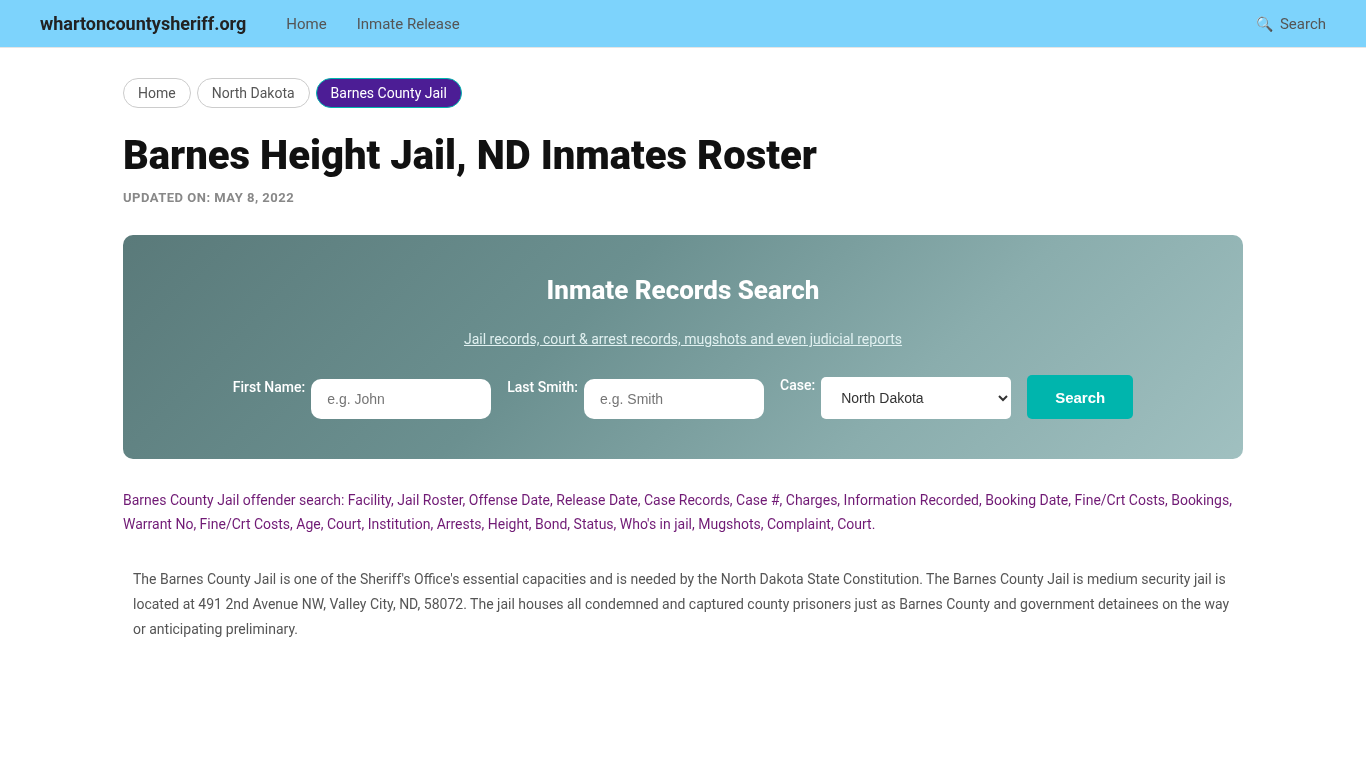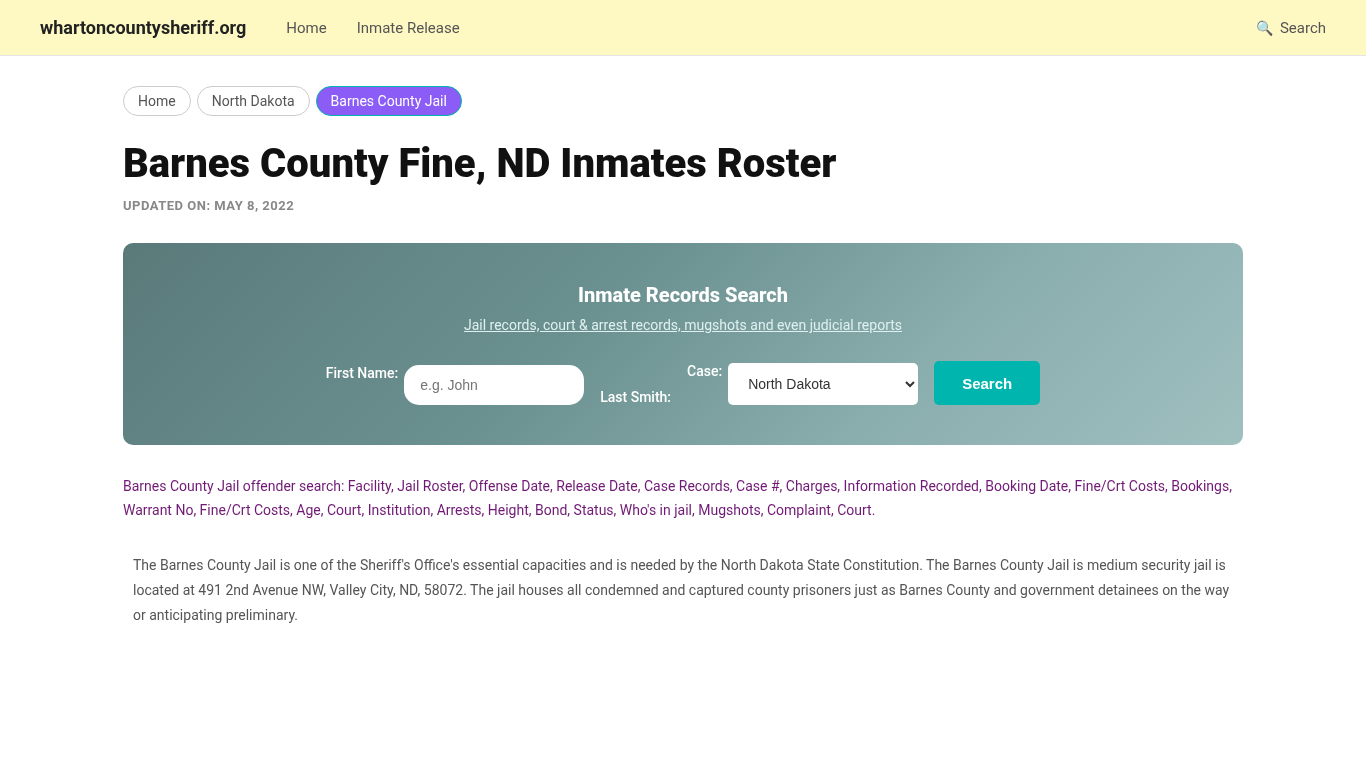--- a/index.html
+++ b/index.html
@@ -1,25 +1,25 @@
 <!DOCTYPE html>
 <html><head>
   <meta charset="utf-8">
   <style>
     * { margin: 0; padding: 0; box-sizing: border-box; }
     body { font-family: -apple-system, BlinkMacSystemFont, 'Segoe UI', Roboto, sans-serif; background: #fff; color: #333; font-size: 16px; }
 
     
     .navbar {
-      background: #fef9c3;
+      background: #7dd3fc;
       border-bottom: 1px solid #e5e5e5;
       padding: 0 40px;
       display: flex;
       align-items: center;
-      height: 56px;
+      height: 48px;
       position: sticky;
       top: 0;
       z-index: 100;
     }
     .navbar-brand {
       font-weight: 700;
       font-size: 18px;
       color: #222;
       text-decoration: none;
       margin-right: 40px;
@@ -72,21 +72,21 @@
       font-size: 14px;
       cursor: pointer;
       text-decoration: none;
     }
     .breadcrumb-item.default {
       border: 1px solid #ccc;
       color: #555;
       background: #fff;
     }
     .breadcrumb-item.active {
-      background: #8b5cf6;
+      background: #4c1d95;
       color: #fff;
       border: 1px solid #00b5ad;
     }
 
     
     .page-title {
       font-size: 40px;
       font-weight: 900;
       color: #111;
       margin-bottom: 10px;
@@ -102,24 +102,24 @@
 
     
     .search-box {
       background: linear-gradient(135deg, #5a7a7a 0%, #6b9090 40%, #8aadad 70%, #a0c0c0 100%);
       border-radius: 10px;
       padding: 40px 60px;
       margin-bottom: 30px;
       text-align: center;
     }
     .search-box-title {
-      font-size: 20px;
+      font-size: 26px;
       font-weight: 800;
       color: #fff;
-      margin-bottom: 10px;
+      margin-bottom: 26px;
     }
     .search-box-subtitle {
       font-size: 14px;
       color: #e0f0f0;
       margin-bottom: 28px;
       text-decoration: underline;
     }
     .search-form {
       display: flex;
       gap: 16px;
@@ -134,21 +134,21 @@
       text-align: left;
     }
     .form-label {
       font-size: 14px;
       color: #fff;
       font-weight: 500;
     }
     .form-input {
       padding: 12px 16px;
       border: none;
-      border-radius: 15px;
+      border-radius: 10px;
       font-size: 14px;
       color: #aaa;
       background: #fff;
       width: 180px;
       outline: none;
     }
     .form-select {
       padding: 12px 16px;
       border: none;
       border-radius: 5px;
@@ -217,33 +217,34 @@
 </nav>
 
 <div class="main-content">
 
   <nav class="breadcrumb">
     <a class="breadcrumb-item default">Home</a>
     <a class="breadcrumb-item default">North Dakota</a>
     <a class="breadcrumb-item active">Barnes County Jail</a>
   </nav>
 
-  <h1 class="page-title">Barnes County Fine, ND Inmates Roster</h1>
+  <h1 class="page-title">Barnes Height Jail, ND Inmates Roster</h1>
   <p class="updated-on">UPDATED ON: MAY 8, 2022</p>
 
   <div class="search-box">
     <h2 class="search-box-title">Inmate Records Search</h2>
     <p class="search-box-subtitle">Jail records, court &amp; arrest records, mugshots and even judicial reports</p>
     <div class="search-form">
       <div class="form-group">
         <label class="form-label">First Name:</label>
         <input type="text" class="form-input" placeholder="e.g. John" style="">
       </div>
       <div class="form-group">
         <label class="form-label">Last Smith:</label>
+        <input type="text" class="form-input" placeholder="e.g. Smith" style="">
       </div>
       <div class="form-group">
         <label class="form-label">Case:</label>
         <select class="form-select" id="state-select"><option value="Alabama">Alabama</option><option value="Alaska">Alaska</option><option value="Arizona">Arizona</option><option value="Arkansas">Arkansas</option><option value="California">California</option><option value="Colorado">Colorado</option><option value="Connecticut">Connecticut</option><option value="Delaware">Delaware</option><option value="Florida">Florida</option><option value="Georgia">Georgia</option><option value="Hawaii">Hawaii</option><option value="Idaho">Idaho</option><option value="Illinois">Illinois</option><option value="Indiana">Indiana</option><option value="Iowa">Iowa</option><option value="Kansas">Kansas</option><option value="Kentucky">Kentucky</option><option value="Louisiana">Louisiana</option><option value="Maine">Maine</option><option value="Maryland">Maryland</option><option value="Massachusetts">Massachusetts</option><option value="Michigan">Michigan</option><option value="Minnesota">Minnesota</option><option value="Mississippi">Mississippi</option><option value="Missouri">Missouri</option><option value="Montana">Montana</option><option value="Nebraska">Nebraska</option><option value="Nevada">Nevada</option><option value="New Hampshire">New Hampshire</option><option value="New Jersey">New Jersey</option><option value="New Mexico">New Mexico</option><option value="New York">New York</option><option value="North Carolina">North Carolina</option><option value="North Dakota" selected="">North Dakota</option><option value="Ohio">Ohio</option><option value="Oklahoma">Oklahoma</option><option value="Oregon">Oregon</option><option value="Pennsylvania">Pennsylvania</option><option value="Rhode Island">Rhode Island</option><option value="South Carolina">South Carolina</option><option value="South Dakota">South Dakota</option><option value="Tennessee">Tennessee</option><option value="Texas">Texas</option><option value="Utah">Utah</option><option value="Vermont">Vermont</option><option value="Virginia">Virginia</option><option value="Washington">Washington</option><option value="West Virginia">West Virginia</option><option value="Wisconsin">Wisconsin</option><option value="Wyoming">Wyoming</option></select>
       </div>
       <button class="search-btn">Search</button>
     </div>
   </div>
 
   <p class="description">Barnes County Jail offender search: Facility, Jail Roster, Offense Date, Release Date, Case Records, Case #, Charges, Information Recorded, Booking Date, Fine/Crt Costs, Bookings, Warrant No, Fine/Crt Costs, Age, Court, Institution, Arrests, Height, Bond, Status, Who's in jail, Mugshots, Complaint, Court.</p>

